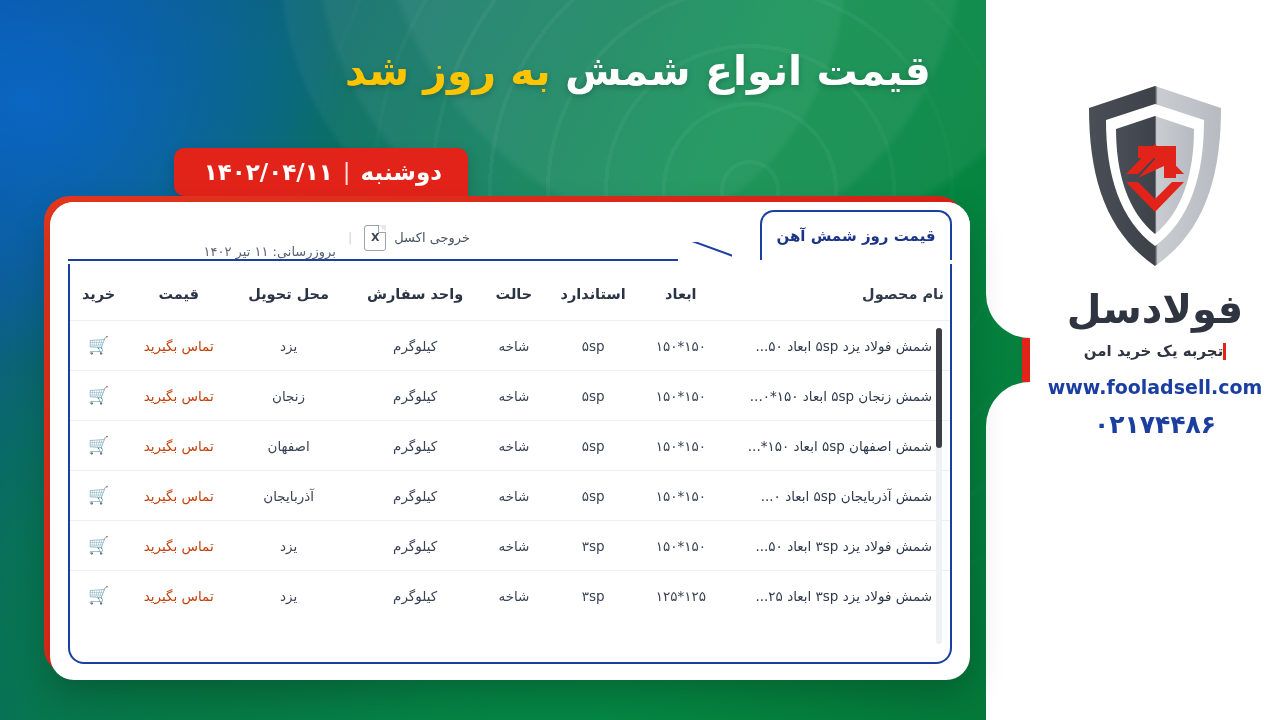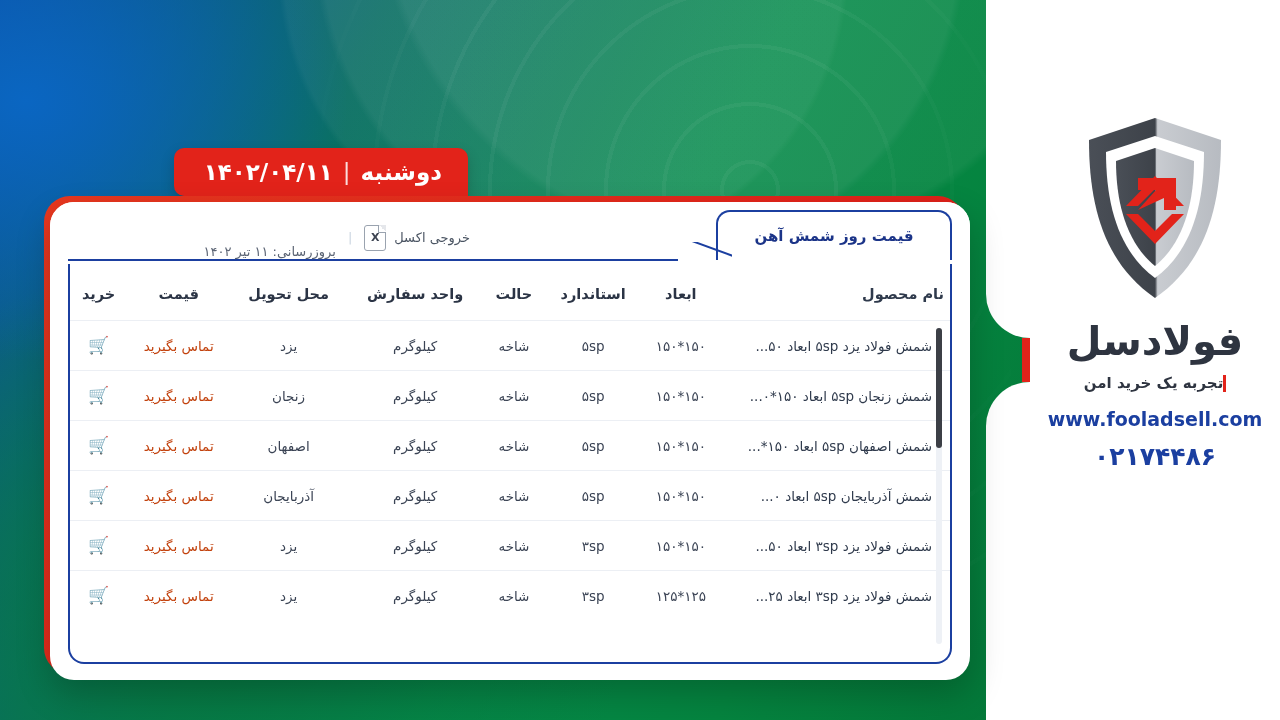--- a/index.html
+++ b/index.html
@@ -107,21 +107,21 @@
   }
 
   .card-top {
     position: relative;
     height: 62px;
     direction: rtl;
     background: #ffffff;
   }
   .tab-shape {
     position: absolute; top: 8px; right: 18px;
-    width: 236px; height: 50px;
+    width: 192px; height: 50px;
     border: 2px solid #1b3fa0;
     border-bottom: none;
     border-radius: 14px 14px 0 0;
     background: #ffffff;
     display: flex; align-items: center; justify-content: center;
     font-size: 15px; color: #1b3488; font-weight: bold;
   }
   .tab-slant {
     position: absolute; top: 40px; right: 238px;
     width: 56px; height: 20px;
@@ -211,21 +211,21 @@
   }
   .scrollbar .thumb {
     position: absolute; top: 0; left: 0; width: 6px; height: 120px;
     background: #3c3f46; border-radius: 3px;
   }
 
   
   .brand {
     position: absolute; right: 0; top: 0; width: 250px; height: 564px;
     display: flex; flex-direction: column; align-items: center;
-    padding-top: 114px;
+    padding-top: 82px;
   }
   .shield-wrap { width: 150px; height: 190px; position: relative; }
   .brand-title {
     margin-top: 14px;
     font-size: 40px; font-weight: bold; color: #2e3440;
     direction: rtl; letter-spacing: -1px;
   }
   .brand-sub {
     margin-top: 10px;
     display: flex; align-items: center; gap: 0; direction: rtl;
@@ -250,20 +250,24 @@
 
   <div class="bg-left"></div>
   <div class="bg-swoosh"></div>
   <div class="bg-rings"></div>
 
   <div class="right-panel"></div>
   <div class="right-notch-top"></div>
   <div class="right-notch-bottom"></div>
   <div class="red-accent"></div>
 
+  <div class="headline">
+    <span>قیمت انواع شمش</span>
+    <span class="accent">به روز شد</span>
+  </div>
 
   <div class="date-chip">
     <span>دوشنبه</span>
     <span class="sep">|</span>
     <span>۱۴۰۲/۰۴/۱۱</span>
   </div>
 
   <div class="card-shadow"></div>
   <div class="card">
 

